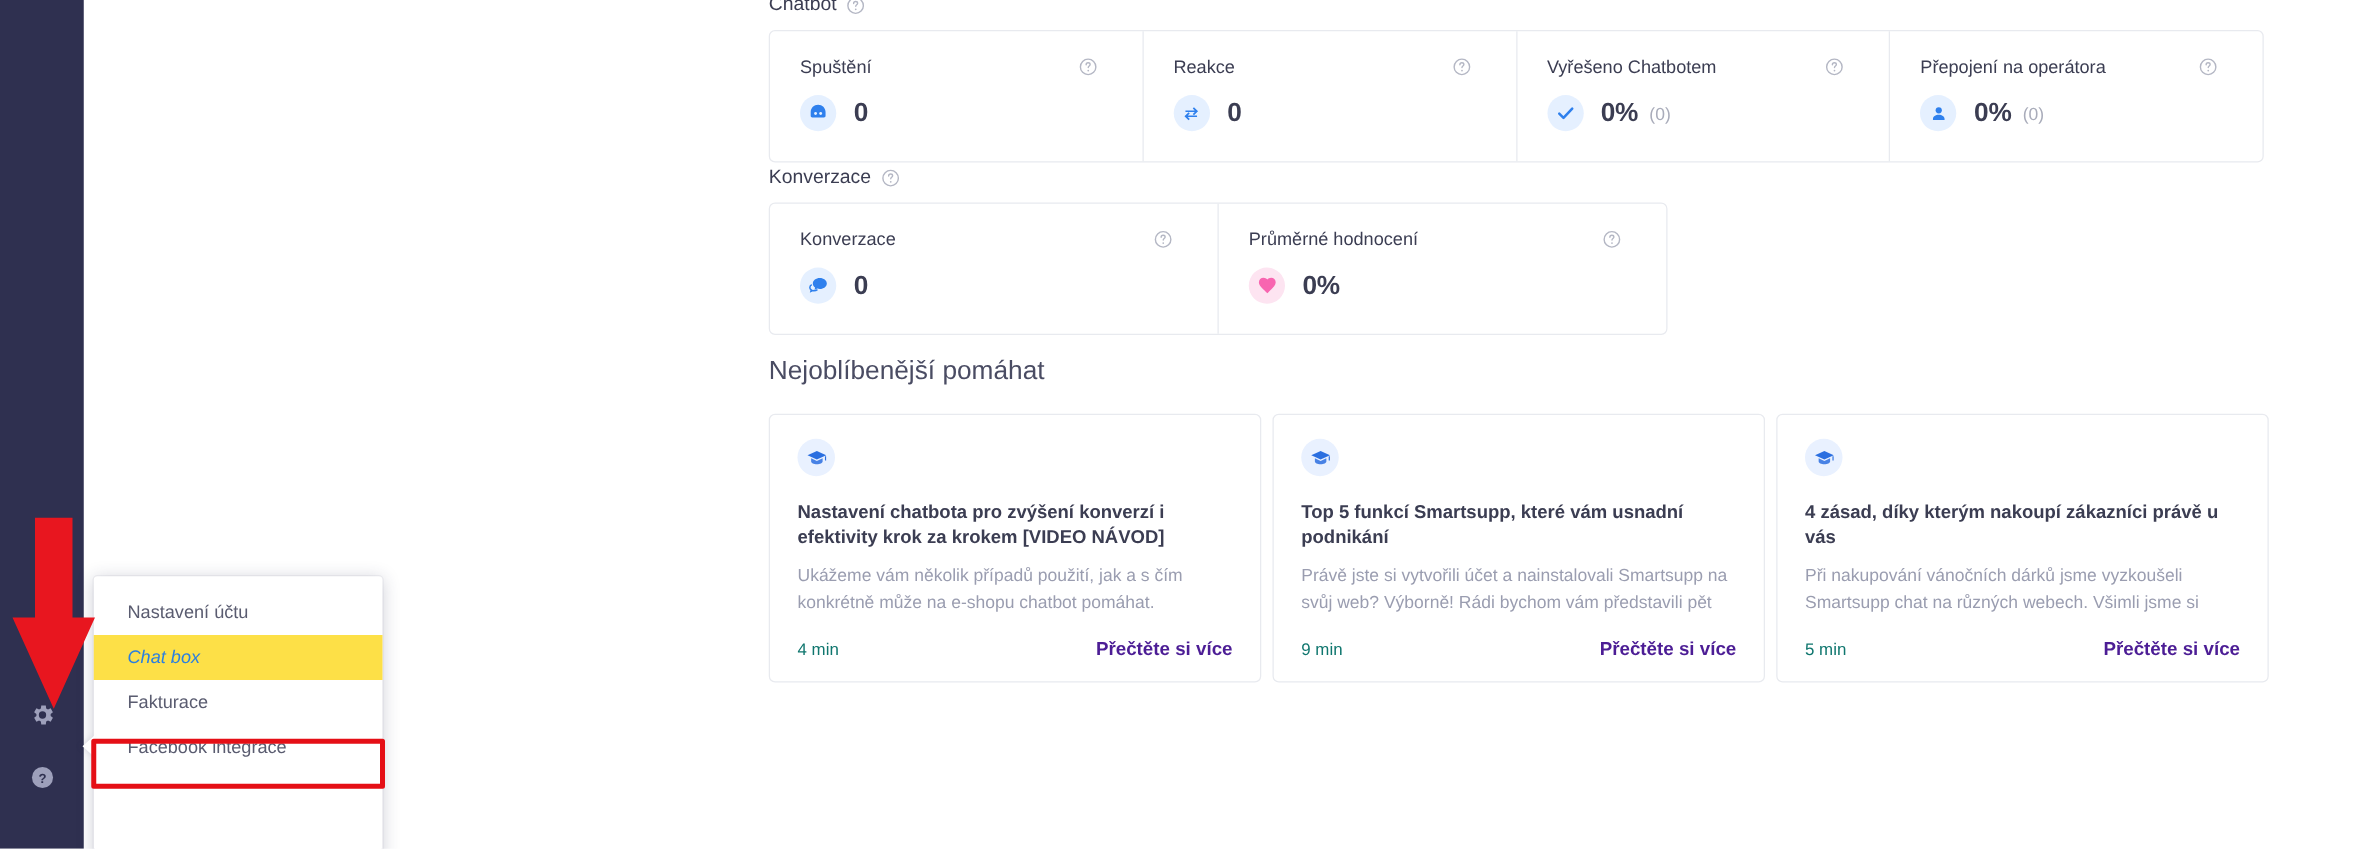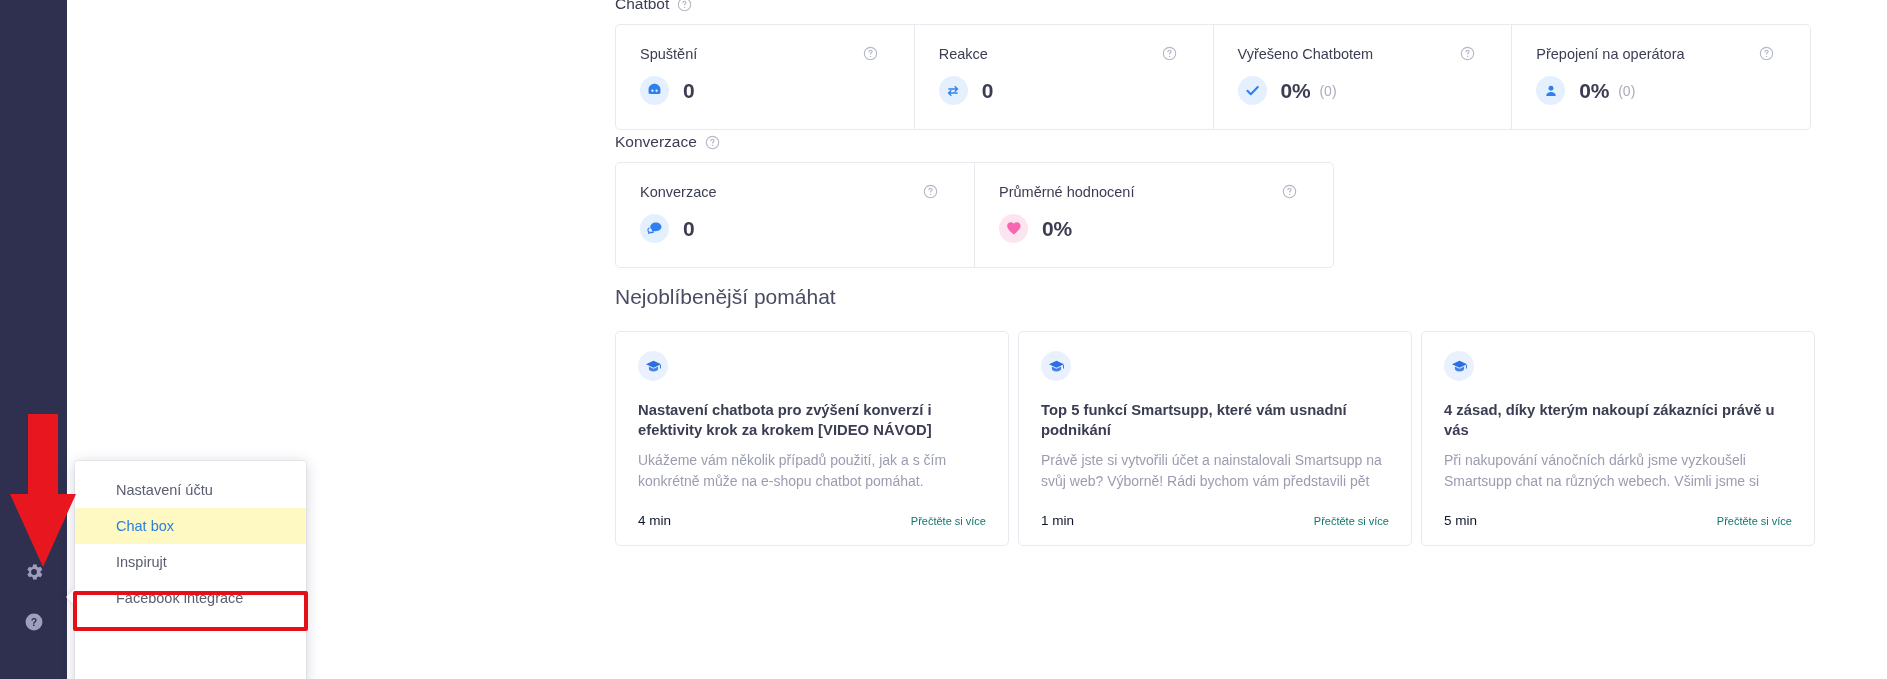--- a/index.html
+++ b/index.html
@@ -56,29 +56,30 @@
     width: 0; height: 0;
     border-top: 9px solid transparent;
     border-bottom: 9px solid transparent;
     border-right: 10px solid #ffffff;
     z-index: 31;
     filter: drop-shadow(-2px 0 2px rgba(40,44,80,.10));
   }
   .menu-item {
     height: 36px;
     line-height: 36px;
-    padding-left: 41px;
+    padding-left: 27px;
     font-size: 14.5px;
     color: #5a5c70;
     white-space: nowrap;
     cursor: pointer;
   }
   .menu-item.active {
     color: #2a7fe0;
-    background: #fef9c3;
+    background: #fde047;
+    font-style: italic;
   }
   .menu-highlight {
     position: absolute;
     left: 73px; top: 591px;
     width: 235px; height: 40px;
     border: 4px solid #e50f16;
     border-radius: 2px;
     z-index: 35;
     pointer-events: none;
   }
@@ -186,22 +187,22 @@
   }
   .article-desc {
     margin-top: 9px;
     font-size: 14px; color: #9a9db0; line-height: 1.48;
     max-height: 42px; overflow: hidden;
   }
   .article-foot {
     position: absolute; left: 22px; right: 22px; bottom: 17px;
     display: flex; align-items: center; justify-content: space-between;
   }
-  .article-time { font-size: 13.5px; color: #0f172a; }
-  .article-link { font-size: 11px; color: #0f766e; cursor: pointer; }
+  .article-time { font-size: 13.5px; color: #0f766e; }
+  .article-link { font-size: 15px; color: #4c1d95; cursor: pointer; font-weight: bold; }
 </style>
 </head>
 <body>
 
 <div id="app">
 
   <div class="sidebar">
     <div class="sidebar-icon" id="gear-slot">
       <svg width="22" height="22" viewBox="0 0 24 24" fill="currentColor" aria-hidden="true">
         <path d="M19.1 12.9a7.5 7.5 0 000-1.8l2-1.5-2-3.4-2.3 1a7.6 7.6 0 00-1.6-.9l-.3-2.5H10.9l-.3 2.5c-.6.2-1.1.5-1.6.9l-2.3-1-2 3.4 2 1.5a7.5 7.5 0 000 1.8l-2 1.5 2 3.4 2.3-1c.5.4 1 .7 1.6.9l.3 2.5h4l.3-2.5c.6-.2 1.1-.5 1.6-.9l2.3 1 2-3.4-2-1.5zM12 15.2A3.2 3.2 0 1112 8.8a3.2 3.2 0 010 6.4z"></path>
@@ -218,21 +219,21 @@
   <div class="red-arrow">
     <svg width="68" height="154" viewBox="0 0 68 154" aria-hidden="true">
       <polygon points="19,0 49,0 49,80 67,80 34,153 1,80 19,80" fill="#e8161f"></polygon>
     </svg>
   </div>
 
   <div class="menu-caret"></div>
   <div class="menu-panel">
     <div class="menu-item">Nastavení účtu</div>
     <div class="menu-item active">Chat box</div>
-    <div class="menu-item">Inspirujt</div>
+    <div class="menu-item">Fakturace</div>
     <div class="menu-item">Facebook integrace</div>
   </div>
   <div class="menu-highlight"></div>
 
   <div class="content">
 
     <div id="chatbot-block">
       <div class="section-title">
         <span>Chatbot</span>
         <span class="q q-mark">
@@ -424,21 +425,21 @@
           <span class="article-ico">
             <svg width="17" height="17" viewBox="0 0 20 20" fill="#2b6fe0" aria-hidden="true">
               <path d="M10 3.2L1.2 7.3 10 11.4l8.8-4.1L10 3.2z"></path>
               <path d="M4.6 10.1v3.1c0 1.4 2.4 2.6 5.4 2.6s5.4-1.2 5.4-2.6v-3.1L10 12.6l-5.4-2.5z" opacity=".85"></path>
               <path d="M17.6 8.2v4.1h1.1V8.2z"></path>
             </svg>
           </span>
           <div class="article-title">Top 5 funkcí Smartsupp, které vám usnadní podnikání</div>
           <div class="article-desc">Právě jste si vytvořili účet a nainstalovali Smartsupp na svůj web? Výborně! Rádi bychom vám představili pět funkcí.…</div>
           <div class="article-foot">
-            <span class="article-time">1 min</span>
+            <span class="article-time">9 min</span>
             <span class="article-link">Přečtěte si více</span>
           </div>
         </div>
 
         <div class="article-card">
           <span class="article-ico">
             <svg width="17" height="17" viewBox="0 0 20 20" fill="#2b6fe0" aria-hidden="true">
               <path d="M10 3.2L1.2 7.3 10 11.4l8.8-4.1L10 3.2z"></path>
               <path d="M4.6 10.1v3.1c0 1.4 2.4 2.6 5.4 2.6s5.4-1.2 5.4-2.6v-3.1L10 12.6l-5.4-2.5z" opacity=".85"></path>
               <path d="M17.6 8.2v4.1h1.1V8.2z"></path>

